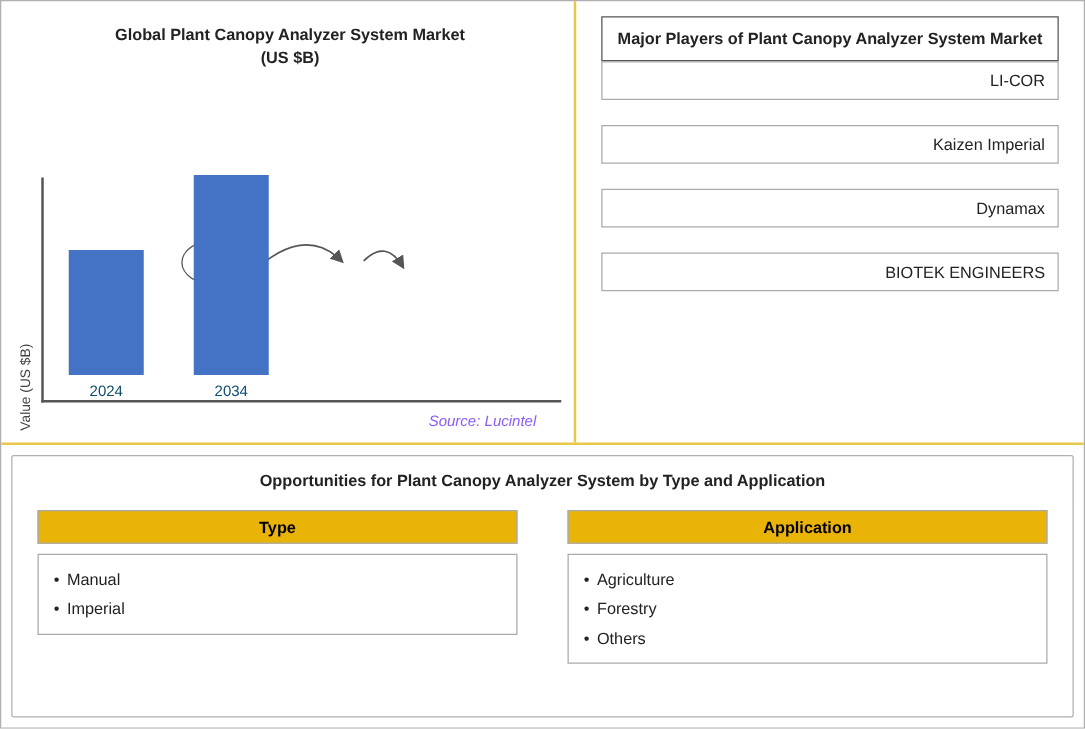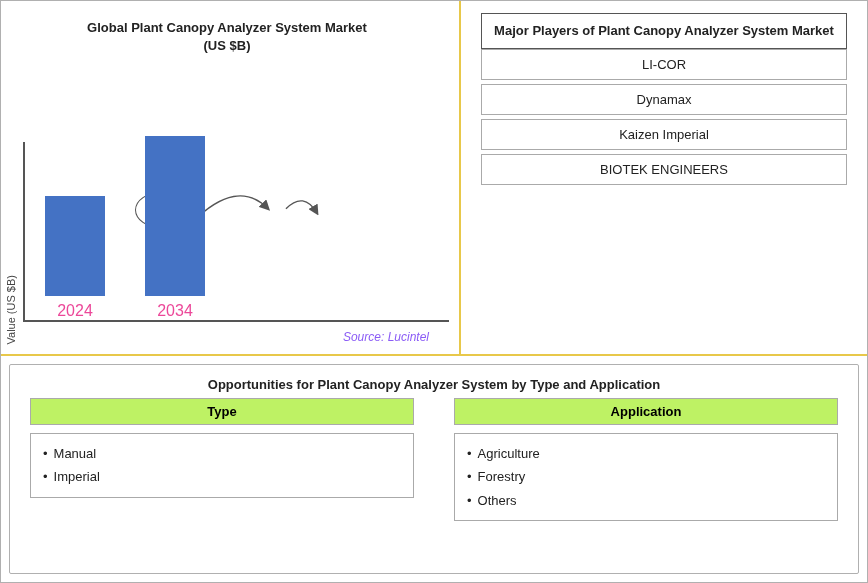--- a/index.html
+++ b/index.html
@@ -21,21 +21,21 @@
     
     .top-section {
       display: flex;
       flex-direction: row;
       flex: 1 1 auto;
       border-bottom: 2px solid #e8c84a;
     }
     
     .chart-area {
       flex: 0 0 460px;
-      padding: 18px 10px 10px 4px;
+      padding: 18px 10px 10px 14px;
       display: flex;
       flex-direction: column;
       border-right: 2px solid #e8c84a;
     }
     .chart-title {
       text-align: center;
       font-weight: bold;
       font-size: 13px;
       color: #222;
       margin-bottom: 10px;
@@ -78,22 +78,22 @@
       flex-direction: column;
       align-items: center;
       position: relative;
     }
     .bar {
       background: #4472c4;
       width: 60px;
     }
     .bar-label {
       margin-top: 6px;
-      font-size: 16px;
-      color: #ec4899;
+      font-size: 12px;
+      color: #0c4a6e;
     }
     
     .cagr-bubble {
       position: absolute;
       top: 50px;
       left: 110px;
       border: 1.5px solid #555;
       border-radius: 50%;
       width: 52px;
       height: 36px;
@@ -134,50 +134,50 @@
       font-size: 13px;
       color: #222;
       border: 1.5px solid #555;
       padding: 8px 10px;
       margin-bottom: 0;
       line-height: 1.4;
     }
     .player-item {
       border: 1px solid #aaa;
       padding: 7px 10px;
-      text-align: center;
-      font-size: 13px;
-      color: #222;
-      margin-bottom: 4px;
+      text-align: right;
+      font-size: 13px;
+      color: #222;
+      margin-bottom: 20px;
     }
     
     .bottom-section {
       flex: 0 0 210px;
       padding: 12px 20px 12px 20px;
       border: 1.5px solid #b0b0b0;
       margin: 8px;
       border-radius: 2px;
     }
     .bottom-title {
       text-align: center;
       font-weight: bold;
       font-size: 13px;
       color: #222;
-      margin-bottom: 6px;
+      margin-bottom: 16px;
     }
     .bottom-cols {
       display: flex;
       flex-direction: row;
       gap: 40px;
     }
     .col-box {
       flex: 1;
     }
     .col-header {
-      background: #bef264;
+      background: #eab308;
       font-weight: bold;
       font-size: 13px;
       text-align: center;
       padding: 5px 0;
       border: 1px solid #aaa;
       margin-bottom: 8px;
     }
     .col-content {
       border: 1px solid #aaa;
       padding: 8px 12px;
@@ -242,22 +242,22 @@
             </div>
           </div>
           <div class="source-text">Source: Lucintel</div>
         </div>
       </div>
     </div>
 
     <div class="players-area">
       <div class="players-title">Major Players of Plant Canopy Analyzer System Market</div>
       <div class="player-item">LI-COR</div>
+      <div class="player-item">Kaizen Imperial</div>
       <div class="player-item">Dynamax</div>
-      <div class="player-item">Kaizen Imperial</div>
       <div class="player-item">BIOTEK ENGINEERS</div>
     </div>
   </div>
 
   <div class="bottom-section">
     <div class="bottom-title">Opportunities for Plant Canopy Analyzer System by Type and Application</div>
     <div class="bottom-cols">
 
       <div class="col-box">
         <div class="col-header">Type</div>

